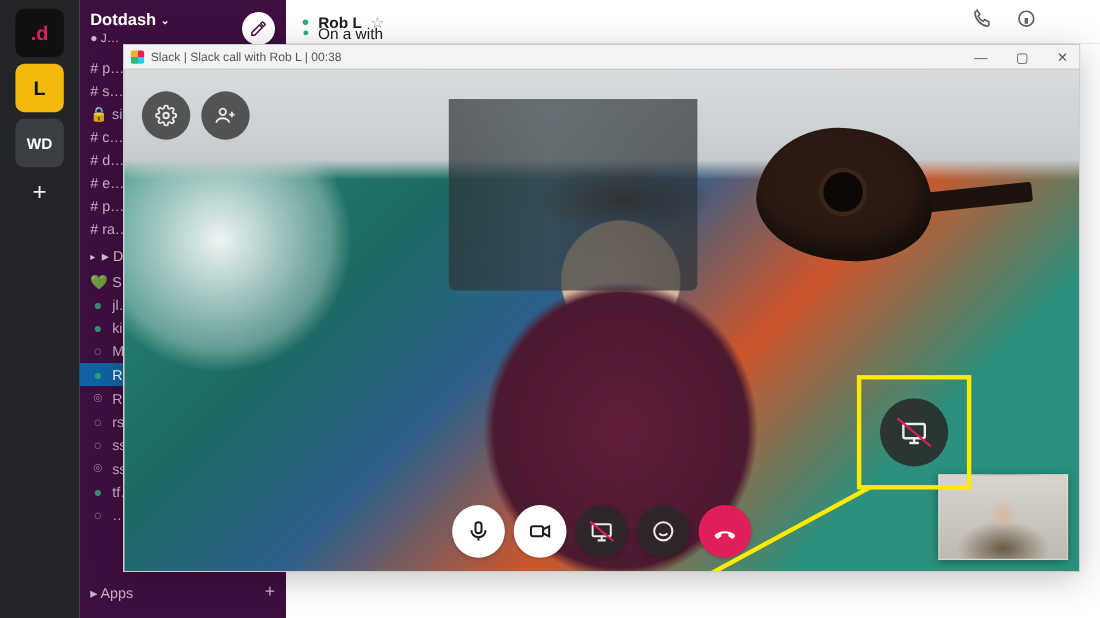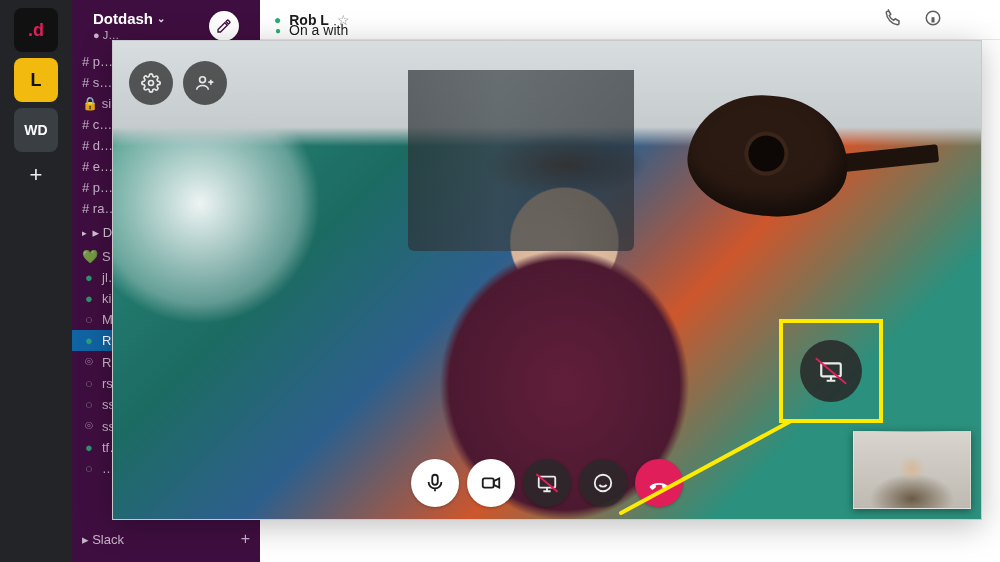--- a/index.html
+++ b/index.html
@@ -15,21 +15,21 @@
     width: 44px; height: 44px; border-radius: 8px; display: flex; align-items: center; justify-content: center;
     font-weight: 700; font-size: 18px; color: #fff;
   }
   .os-rail .add-app { color: #eee; font-size: 22px; cursor: pointer; margin-top: 4px; }
 
   
   .slack-sidebar {
     position: absolute; left: 72px; top: 0; width: 188px; height: 562px;
     background: #3f0e40; color: #c8b4c9; font-size: 13px; padding-top: 4px; z-index: 9;
   }
-  .ws-header { display: flex; align-items: center; justify-content: space-between; padding: 6px 21px; }
+  .ws-header { display: flex; align-items: center; justify-content: space-between; padding: 6px 10px; }
   .ws-title { color: #fff; font-weight: 700; font-size: 15px; display: flex; align-items: center; gap: 4px; cursor: pointer; }
   .ws-title .chev { font-size: 10px; opacity: .9; }
   .ws-status { font-size: 11px; margin-top: 2px; }
   .compose-btn {
     width: 30px; height: 30px; border-radius: 50%; background: #fff; color: #3f0e40;
     display: flex; align-items: center; justify-content: center; box-shadow: 0 1px 2px rgba(0,0,0,.3);
   }
   .sb-list { margin-top: 4px; }
   .sb-item { padding: 3px 10px; white-space: nowrap; overflow: hidden; text-overflow: ellipsis; display: flex; align-items: center; gap: 6px; cursor: pointer; }
   .sb-item.active { background: #1164A3; color: #fff; }
@@ -266,21 +266,21 @@
         <span class="dot online">●</span>
         <span>tf…</span>
       </div>
     <div class="sb-item">
         <span class="dot offline">○</span>
         <span>…</span>
       </div>
   </div>
 
   <div class="sb-apps">
-    <span><span class="tri">▸</span> <span>Slack</span></span>
+    <span><span class="tri">▸</span> <span>Apps</span></span>
     <span class="plus">+</span>
   </div>
 </div>
 
 <div class="main-bg"></div>
 <div class="main-header">
   <span class="presence">●</span>
   <span class="name">Rob L</span>
   <span class="star">☆</span>
   <div class="hdr-actions">
@@ -296,20 +296,29 @@
         </svg>
     </span>
   </div>
 </div>
 <div class="subline main-header" style="height:auto;border:none;background:transparent;left:275px;top:22px;padding:0;">
   <span class="presence">●</span>
   <span>On a with</span>
 </div>
 
 <div class="call-window">
+  <div class="call-titlebar">
+    <span class="slack-favicon"></span>
+    <span>Slack | Slack call with Rob L | 00:38</span>
+    <div class="win-controls">
+      <span>—</span>
+      <span>▢</span>
+      <span>✕</span>
+    </div>
+  </div>
 
   <div class="call-body">
     <div class="video-feed"></div>
     <div class="curtain"></div>
     <div class="ukulele">
       <div class="uneck"></div>
         <div class="ubody"></div>
         <div class="uhole"></div>
     </div>
 

